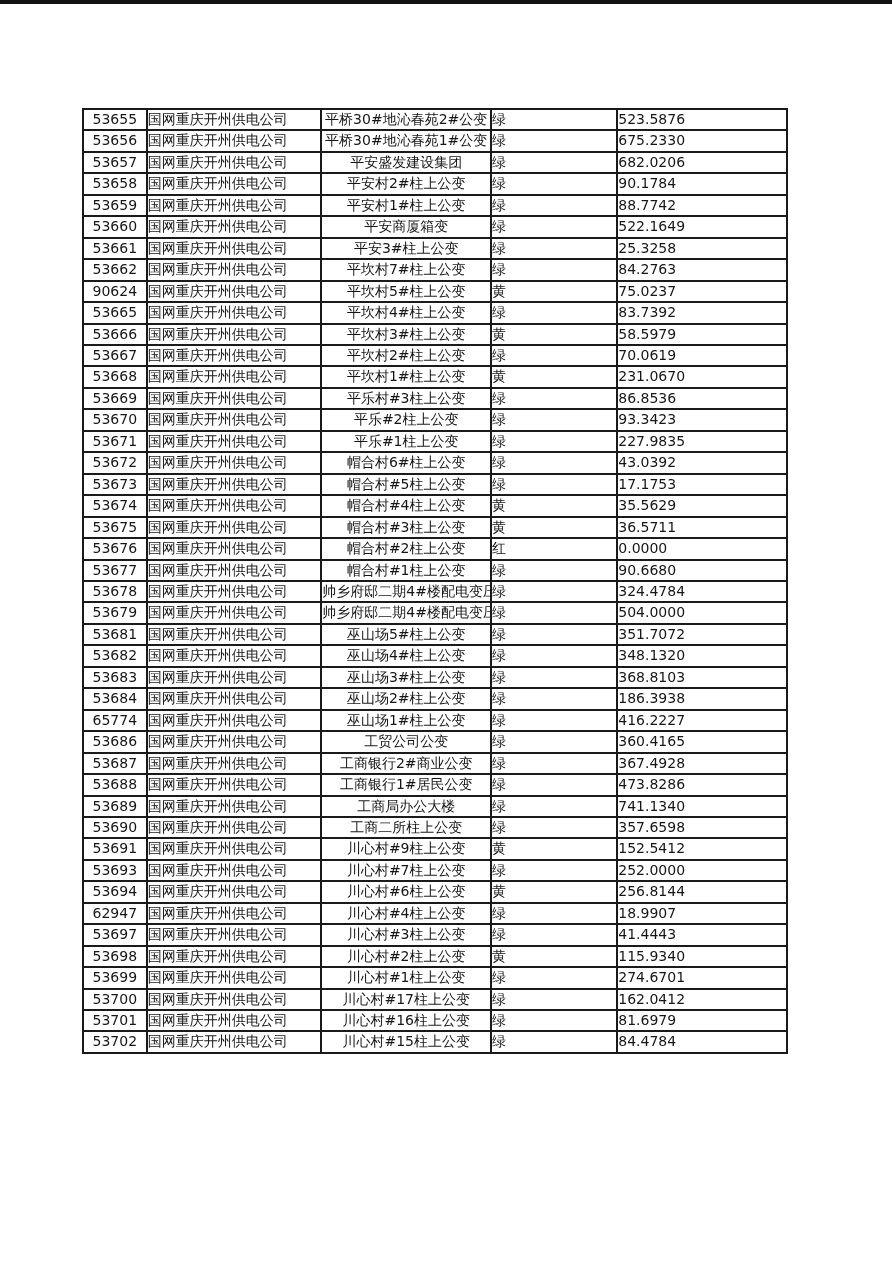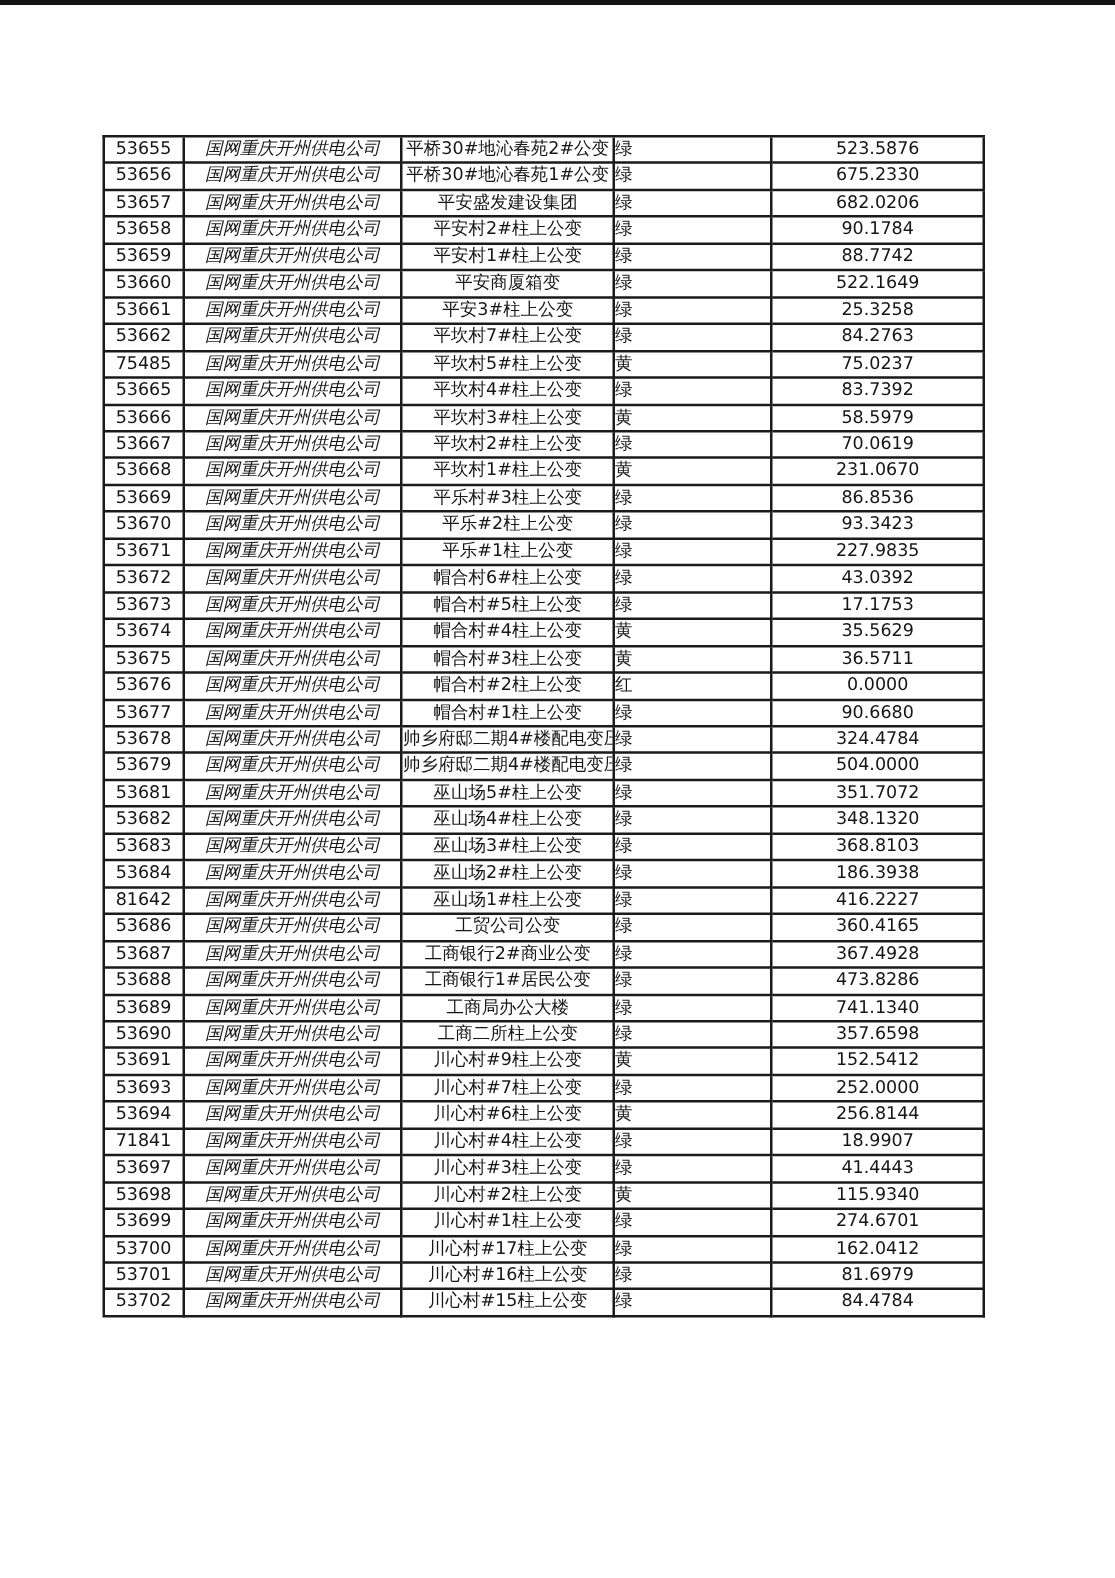--- a/index.html
+++ b/index.html
@@ -43,24 +43,24 @@
     height: 19.45px;
     line-height: 19.45px;
     font-size: 14px;
     color: #161616;
     padding: 0;
     white-space: nowrap;
     overflow: hidden;
     vertical-align: middle;
   }
   td.c-id     { width: 61px;  text-align: center; }
-  td.c-company{ width: 171px; text-align: center; padding-left: 8px; font-style: italic; }
+  td.c-company{ width: 171px; text-align: left; padding-left: 8px; }
   td.c-station{ width: 166px; text-align: center; padding-left: 8px; }
   td.c-status { width: 123px; text-align: left; padding-left: 5px; }
-  td.c-value  { width: 166px; text-align: center; margin-left: 16px; }
+  td.c-value  { width: 166px; text-align: left; margin-left: 16px; }
 </style>
 </head>
 <body>
 
 <div class="page">
   <div class="top-bar"></div>
   <div class="grid-wrap">
     <table class="grid">
       <tbody id="table-body">
           <tr>
@@ -113,21 +113,21 @@
             <td class="c-value">25.3258</td>
           </tr>
           <tr>
             <td class="c-id">53662</td>
             <td class="c-company">国网重庆开州供电公司</td>
             <td class="c-station">平坎村7#柱上公变</td>
             <td class="c-status">绿</td>
             <td class="c-value">84.2763</td>
           </tr>
           <tr>
-            <td class="c-id">75485</td>
+            <td class="c-id">90624</td>
             <td class="c-company">国网重庆开州供电公司</td>
             <td class="c-station">平坎村5#柱上公变</td>
             <td class="c-status">黄</td>
             <td class="c-value">75.0237</td>
           </tr>
           <tr>
             <td class="c-id">53665</td>
             <td class="c-company">国网重庆开州供电公司</td>
             <td class="c-station">平坎村4#柱上公变</td>
             <td class="c-status">绿</td>
@@ -253,21 +253,21 @@
             <td class="c-value">368.8103</td>
           </tr>
           <tr>
             <td class="c-id">53684</td>
             <td class="c-company">国网重庆开州供电公司</td>
             <td class="c-station">巫山场2#柱上公变</td>
             <td class="c-status">绿</td>
             <td class="c-value">186.3938</td>
           </tr>
           <tr>
-            <td class="c-id">81642</td>
+            <td class="c-id">65774</td>
             <td class="c-company">国网重庆开州供电公司</td>
             <td class="c-station">巫山场1#柱上公变</td>
             <td class="c-status">绿</td>
             <td class="c-value">416.2227</td>
           </tr>
           <tr>
             <td class="c-id">53686</td>
             <td class="c-company">国网重庆开州供电公司</td>
             <td class="c-station">工贸公司公变</td>
             <td class="c-status">绿</td>
@@ -316,21 +316,21 @@
             <td class="c-value">252.0000</td>
           </tr>
           <tr>
             <td class="c-id">53694</td>
             <td class="c-company">国网重庆开州供电公司</td>
             <td class="c-station">川心村#6柱上公变</td>
             <td class="c-status">黄</td>
             <td class="c-value">256.8144</td>
           </tr>
           <tr>
-            <td class="c-id">71841</td>
+            <td class="c-id">62947</td>
             <td class="c-company">国网重庆开州供电公司</td>
             <td class="c-station">川心村#4柱上公变</td>
             <td class="c-status">绿</td>
             <td class="c-value">18.9907</td>
           </tr>
           <tr>
             <td class="c-id">53697</td>
             <td class="c-company">国网重庆开州供电公司</td>
             <td class="c-station">川心村#3柱上公变</td>
             <td class="c-status">绿</td>

